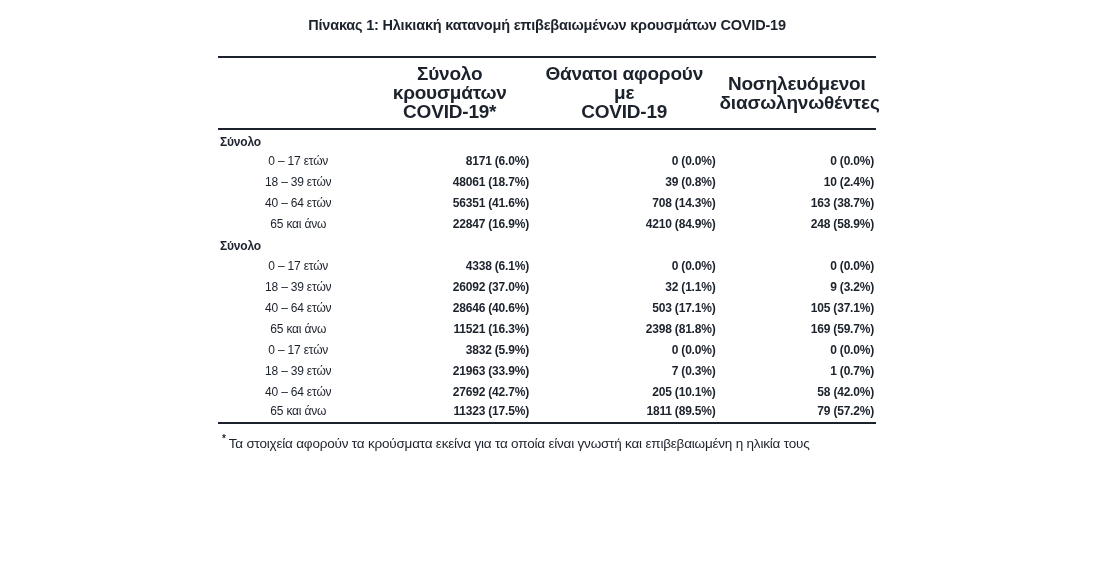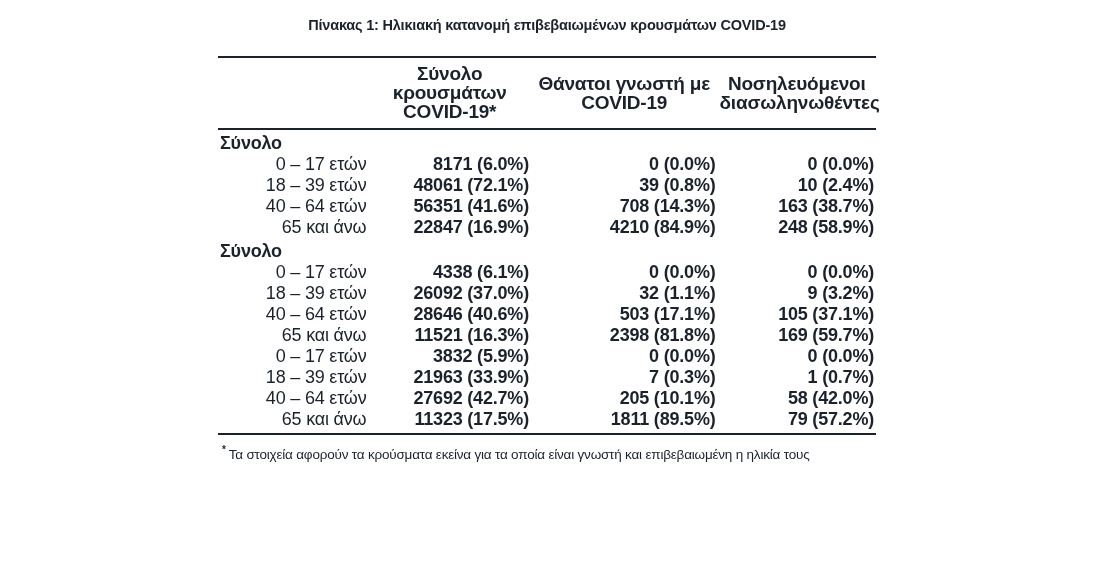--- a/index.html
+++ b/index.html
@@ -49,35 +49,35 @@
     font-weight:700;
     letter-spacing:-0.2px;
     text-align:center;
     vertical-align:middle;
     padding:6px 2px 7px 2px;
     line-height:19px;
     border-bottom:2px solid var(--ink);
   }
   thead th .hline{display:block;}
   tbody td{
-    font-size:18px;
+    font-size:12px;
     letter-spacing:-0.2px;
     height:21px;
     padding:0 2px;
     vertical-align:middle;
     white-space:nowrap;
     margin-top:18px;
   }
   tr.section-row td{
     font-weight:700;
     text-align:left;
     padding-top:3px;
   }
   td.row-label{
-    text-align:right;
+    text-align:center;
     padding-left:12px;
     font-weight:400;
   }
   td.cell{
     text-align:right;
     font-weight:700;
   }
   tbody tr:last-child td{padding-bottom:3px;}
   .footnote{
     margin-top:2px;
@@ -108,42 +108,42 @@
           <col class="c3">
       </colgroup>
       <thead>
         <tr>
           <th></th>
           <th>
             <span class="hline">Σύνολο κρουσμάτων</span>
             <span class="hline">COVID-19*</span>
           </th>
           <th>
-            <span class="hline">Θάνατοι γνωστή με</span>
+            <span class="hline">Θάνατοι αφορούν με</span>
             <span class="hline">COVID-19</span>
           </th>
           <th>
             <span class="hline">Νοσηλευόμενοι</span>
             <span class="hline">διασωληνωθέντες</span>
           </th>
         </tr>
       </thead>
       <tbody>
           <tr class="section-row">
             <td colspan="4">Σύνολο</td>
           </tr>
           <tr>
             <td class="row-label">0 – 17 ετών</td>
             <td class="cell">8171 (6.0%)</td>
             <td class="cell">0 (0.0%)</td>
             <td class="cell">0 (0.0%)</td>
           </tr>
           <tr>
             <td class="row-label">18 – 39 ετών</td>
-            <td class="cell">48061 (72.1%)</td>
+            <td class="cell">48061 (18.7%)</td>
             <td class="cell">39 (0.8%)</td>
             <td class="cell">10 (2.4%)</td>
           </tr>
           <tr>
             <td class="row-label">40 – 64 ετών</td>
             <td class="cell">56351 (41.6%)</td>
             <td class="cell">708 (14.3%)</td>
             <td class="cell">163 (38.7%)</td>
           </tr>
           <tr>

